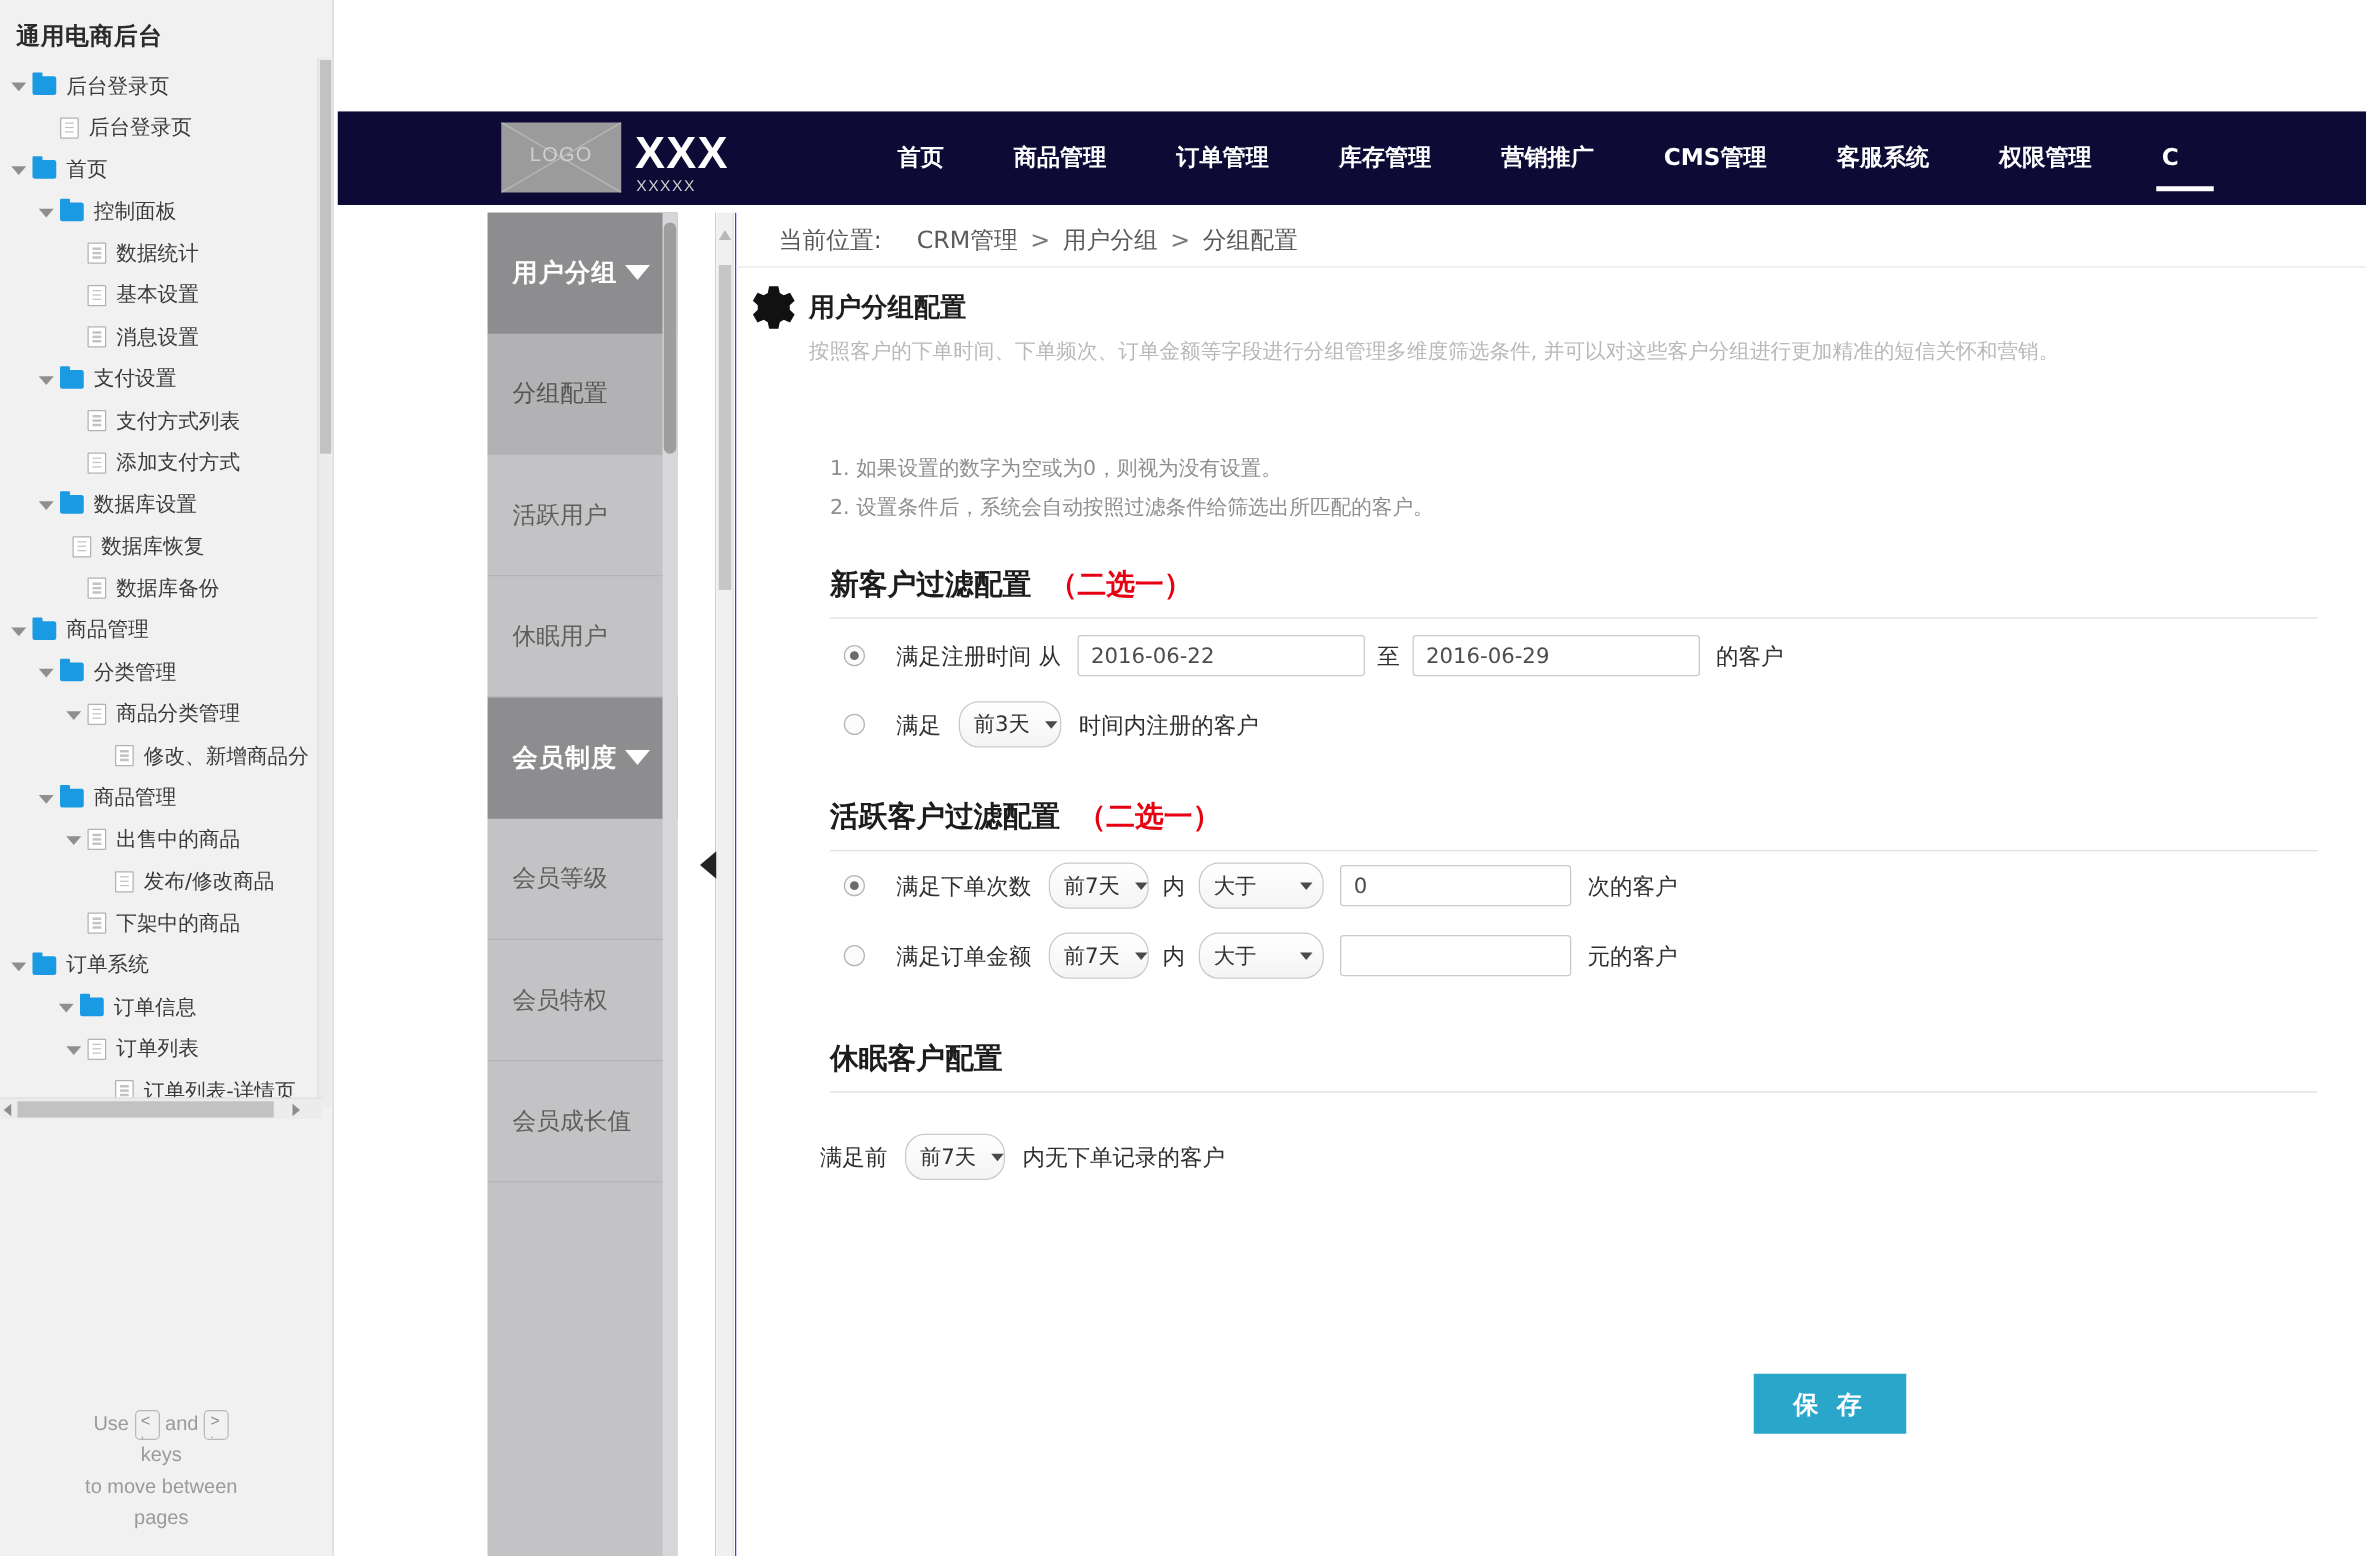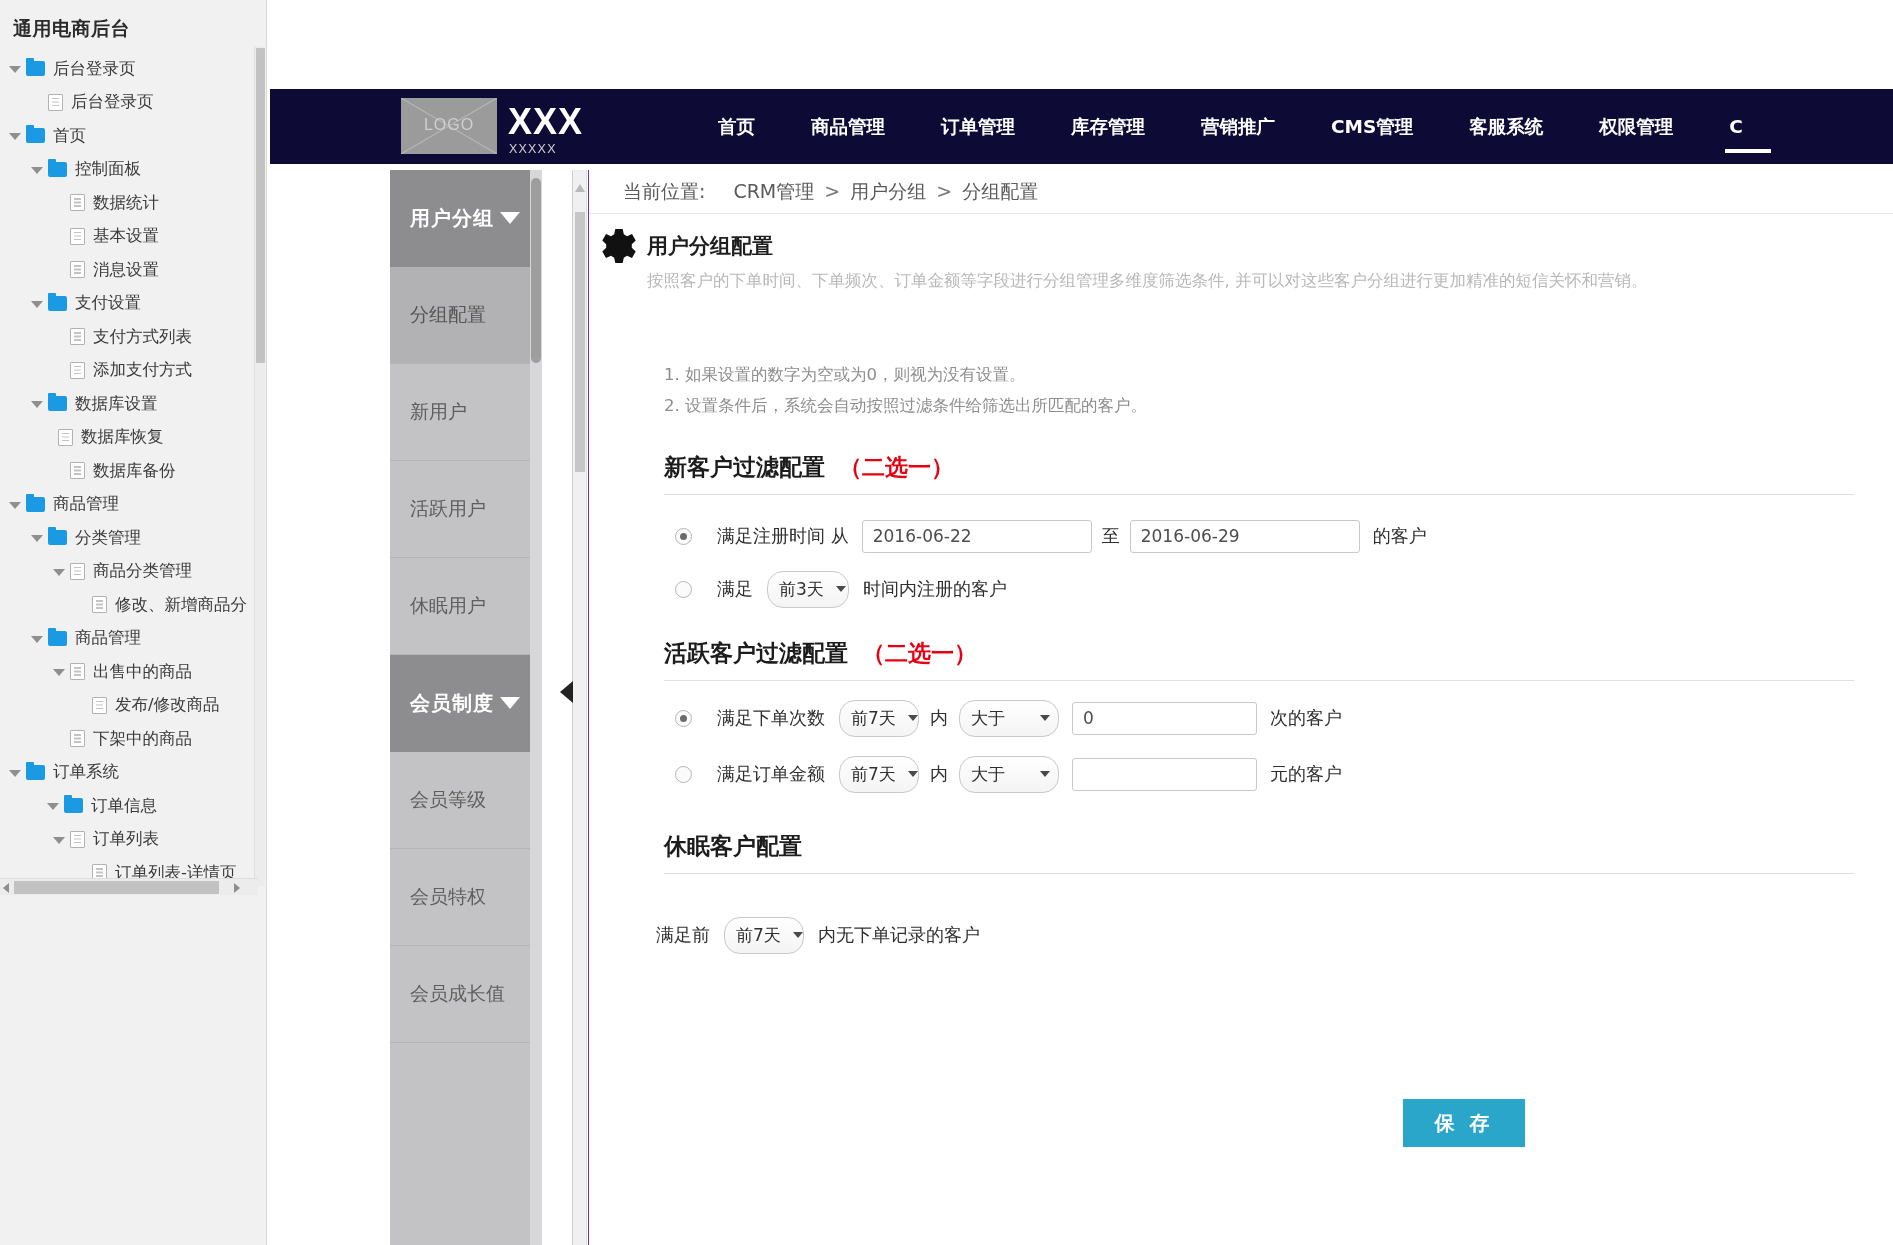--- a/index.html
+++ b/index.html
@@ -357,21 +357,21 @@
     margin-right: 18px;
     flex: 0 0 17px;
     position: relative;
   }
   .radio.on::after {
     content: "";
     position: absolute; left: 4px; top: 4px;
     width: 7px; height: 7px; border-radius: 50%;
     background: #6b6b6b;
   }
-  .txt { margin: 16px 7px; }
+  .txt { margin: 4px 7px; }
   .txt.tight { margin: 0 4px; }
   .inp {
     height: 33px;
     border: 1px solid #c9c9c9;
     border-radius: 3px;
     background: #fff;
     display: flex; align-items: center;
     padding: 0 10px;
     font-size: 17px;
     color: #4d4d4d;
@@ -542,20 +542,35 @@
   <div id="sb-vscroll">
     <div class="thumb"></div>
   </div>
 
   <div id="sb-hscroll">
     <div class="arrow-l"></div>
     <div class="thumb"></div>
     <div class="arrow-r"></div>
   </div>
 
+  <div id="page-hint">
+    <span>Use</span>
+    <span class="keycap">
+      <span>&lt;</span>
+      <small>,</small>
+    </span>
+    <span>and</span>
+    <span class="keycap">
+      <span>&gt;</span>
+      <small>.</small>
+    </span>
+    <div>keys</div>
+    <div>to move between</div>
+    <div>pages</div>
+  </div>
 </div>
 
 <div id="app">
 
   <div id="topbar">
     <div id="logo-box">
       <svg class="x1" viewBox="0 0 96 56" preserveAspectRatio="none">
         <line x1="0" y1="0" x2="96" y2="56" stroke="#b5b5b5" stroke-width="1.2"></line>
         <line x1="96" y1="0" x2="0" y2="56" stroke="#b5b5b5" stroke-width="1.2"></line>
       </svg>
@@ -579,23 +594,20 @@
   <div id="submenu">
     <div id="sm-list">
         <div class="sm-group">
           <span class="lbl">用户分组</span>
           <span class="chev"></span>
         </div>
         <div class="sm-item selected">
           <span>分组配置</span>
         </div>
         <div class="sm-item">
-          <span>新用户</span>
-        </div>
-        <div class="sm-item">
           <span>活跃用户</span>
         </div>
         <div class="sm-item">
           <span>休眠用户</span>
         </div>
         <div class="sm-group">
           <span class="lbl">会员制度</span>
           <span class="chev"></span>
         </div>
         <div class="sm-item">

